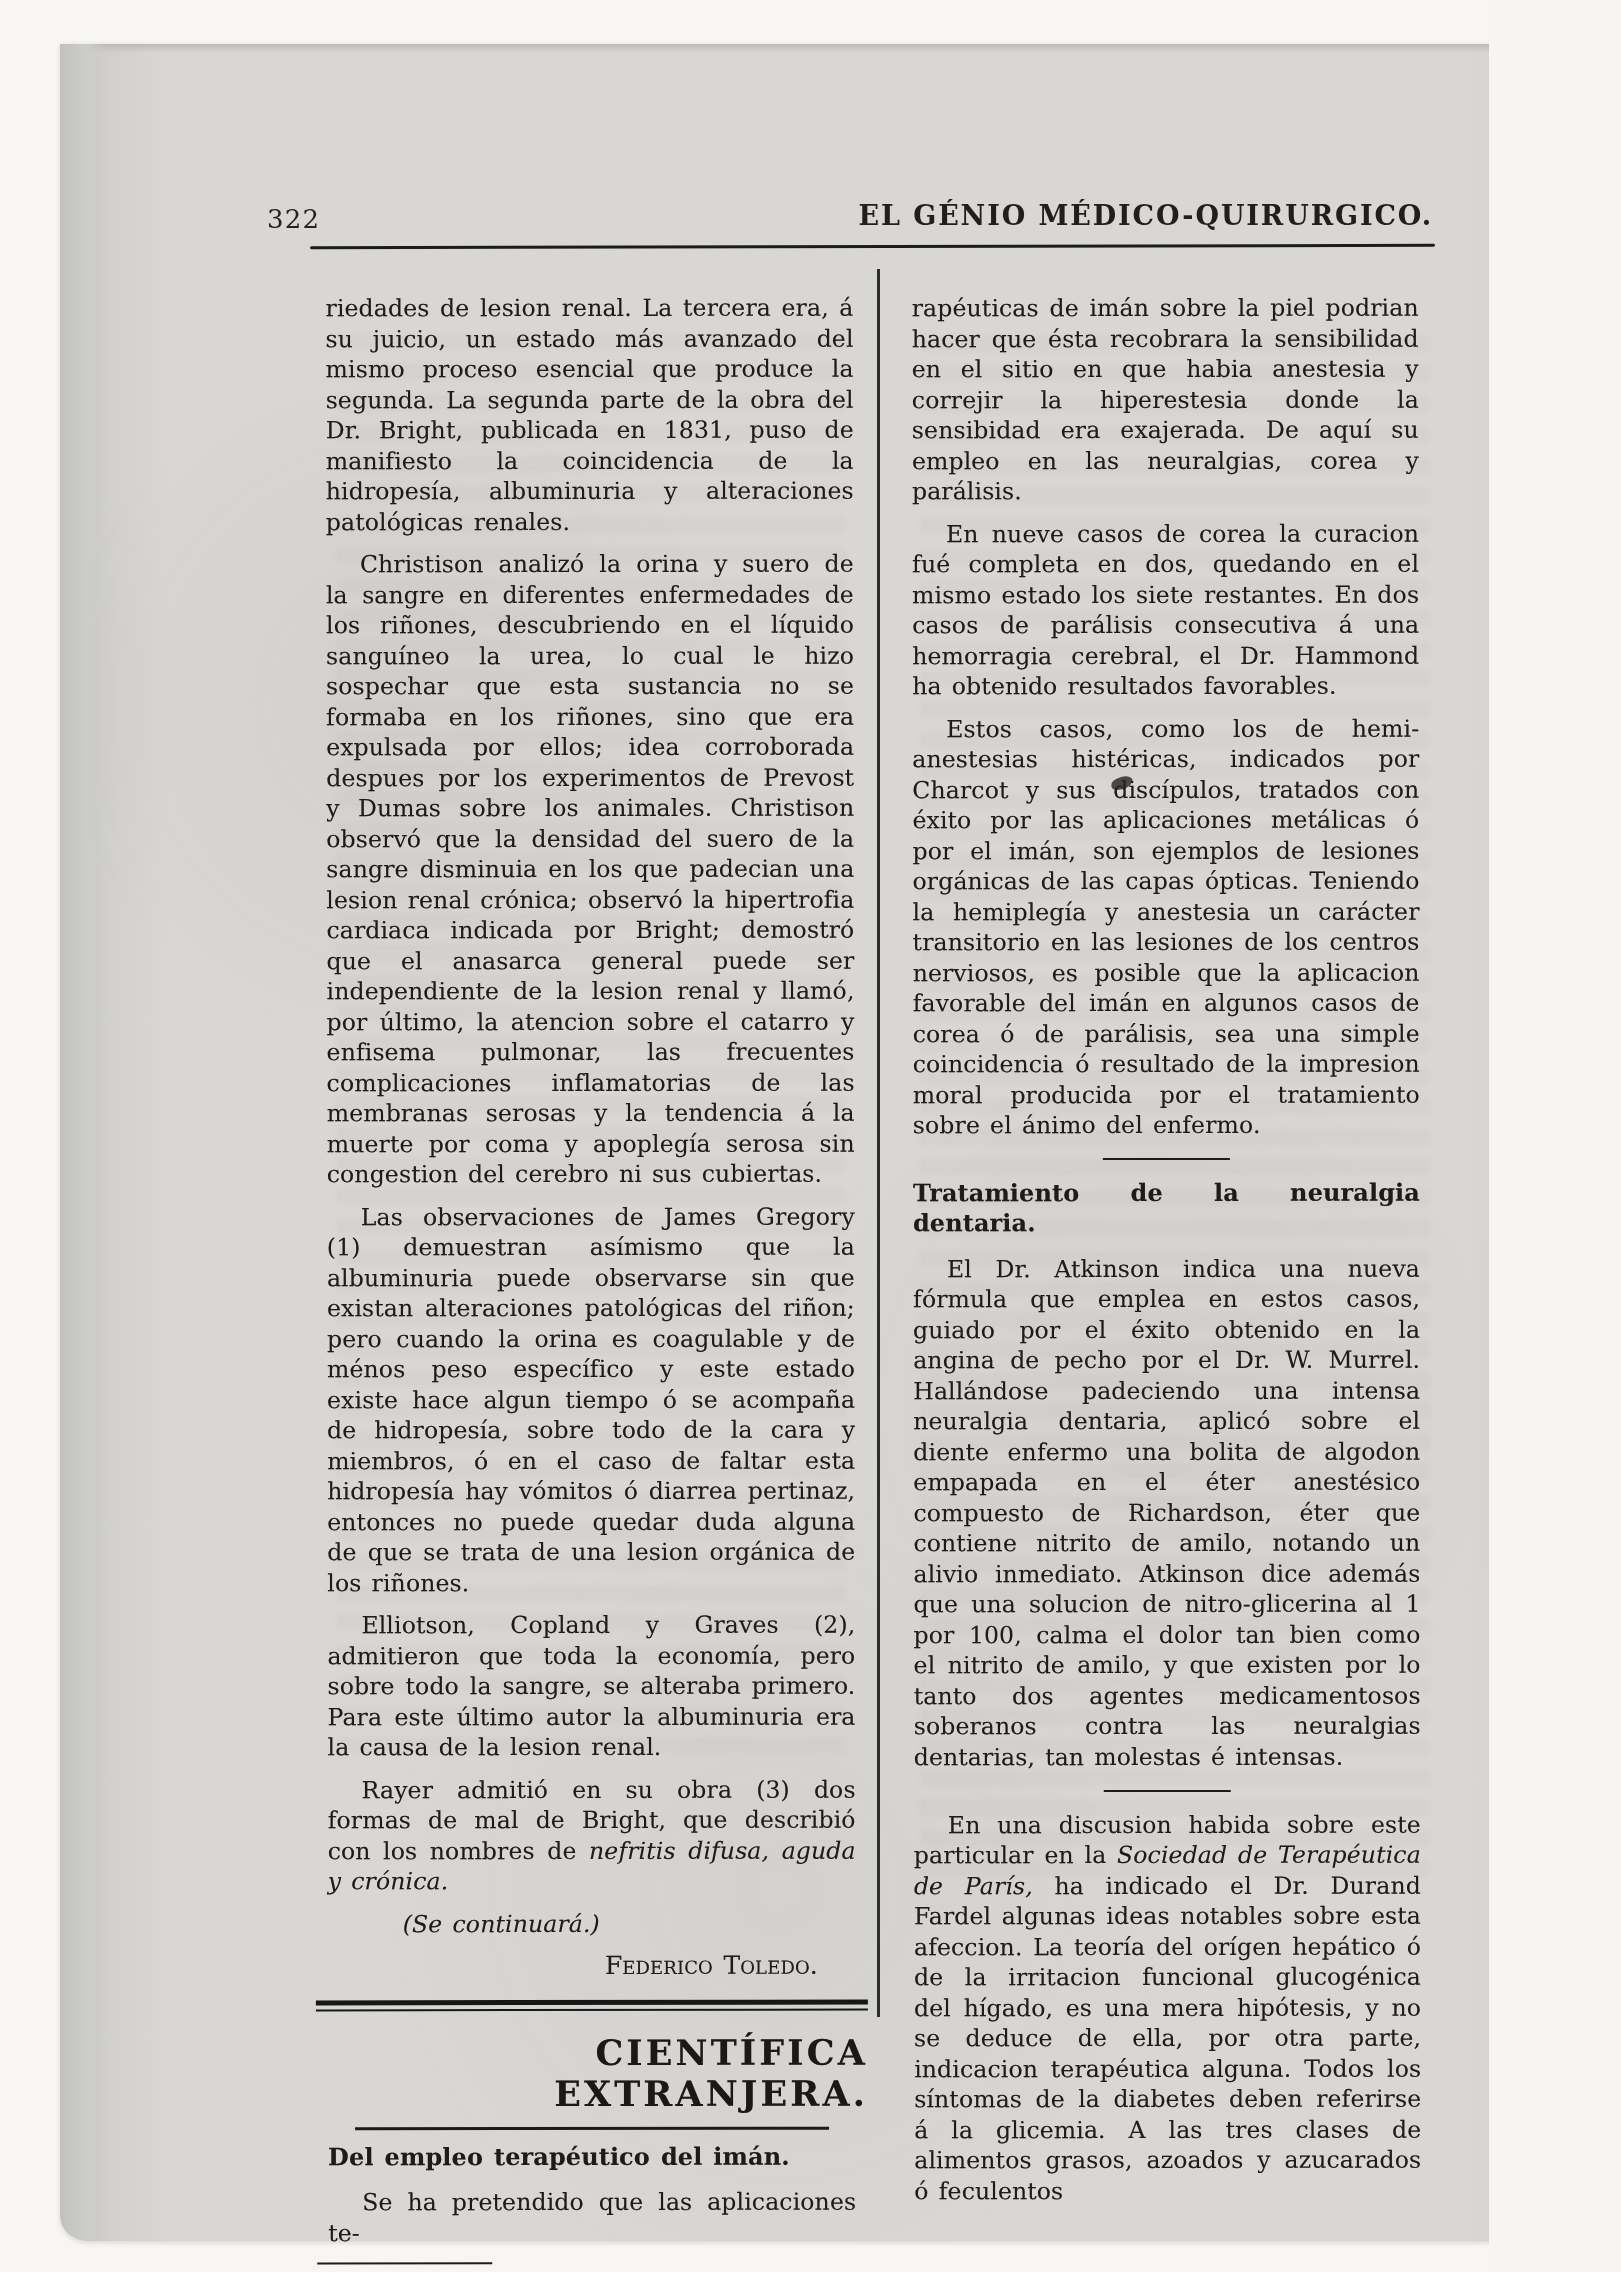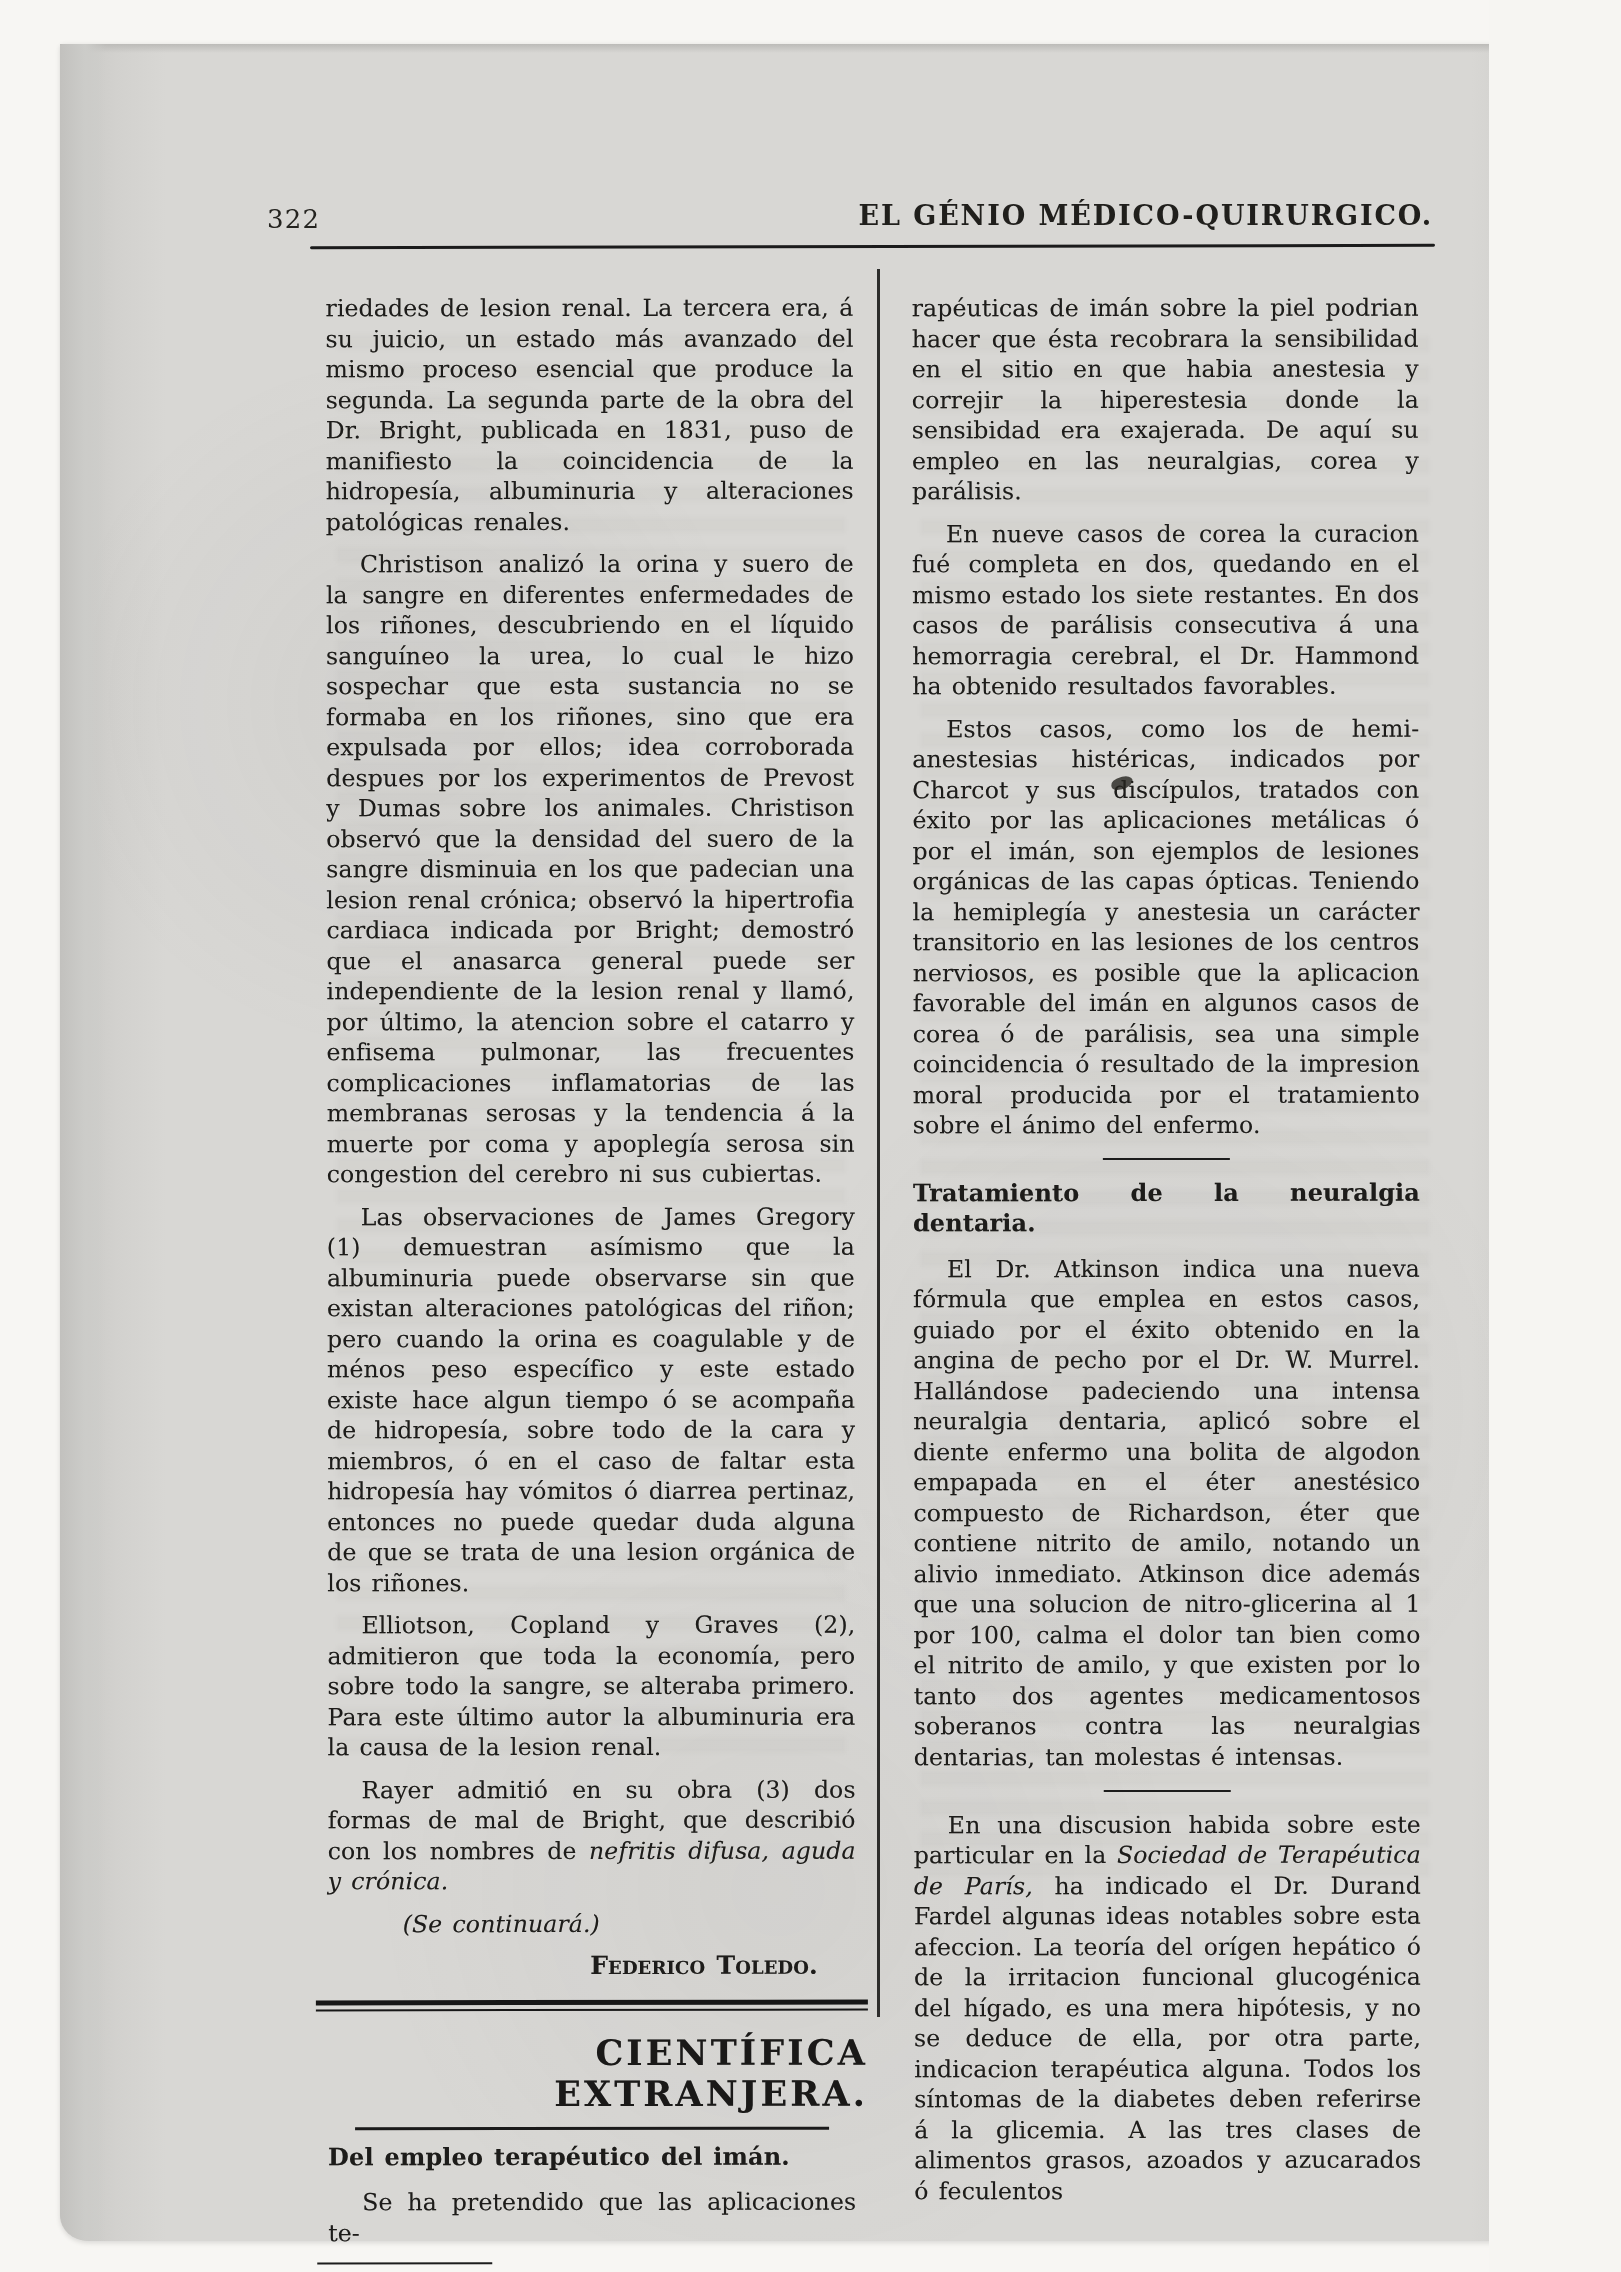--- a/index.html
+++ b/index.html
@@ -48,21 +48,21 @@
   .col-divider{position:absolute;left:877px;top:269px;width:2.5px;height:1748px;background:#2d2d2b;}
   .column{position:absolute;top:281px;color:#1d1c1a;transform:rotate(-0.08deg);}
   .col-left{left:315px;width:552px;}
   .col-right{left:901px;width:531px;}
   .column p{margin:12px;text-align:justify;font-size:23.6px;line-height:30.5px;
     word-spacing:2.5px;letter-spacing:0.1px;text-shadow:0 0 0.6px rgba(35,33,30,.35);}
   .indent{text-indent:34px;}
 
   .cont-note{font-style:italic;margin-top:2.5px !important;text-align:right;padding-left:75px;}
   .signature{text-align:right !important;font-variant:small-caps;letter-spacing:1.2px;
-    margin:7.5px 50px 0 0 !important;font-size:25px !important;font-weight:bold;}
+    margin:7.5px 50px 0 0 !important;font-size:25px !important;}
 
   .double-rule{margin-top:18.6px;height:3.7px;border-top:5px solid #171717;border-bottom:2.5px solid #171717;width:100%;}
   .section-heading{margin:21px 0 12px;text-align:right;font-size:35px;font-weight:bold;
     letter-spacing:3.1px;color:#1a1918;text-shadow:0 0 0.6px rgba(26,25,24,.4);}
   .heading-rule{width:86%;margin:13.7px auto 0;height:2.5px;background:#1a1a1a;}
   .subhead{margin:17.4px 0 0;text-align:left;font-weight:bold;font-size:24px !important;}
   .opening{margin-top:15px !important;}
 
   .fnote-rule{width:175px;height:1.9px;background:#1c1c1c;margin:13.7px 0 10px 1.2px;}
   .footnote{font-size:21px !important;line-height:27px !important;text-indent:35px;}

